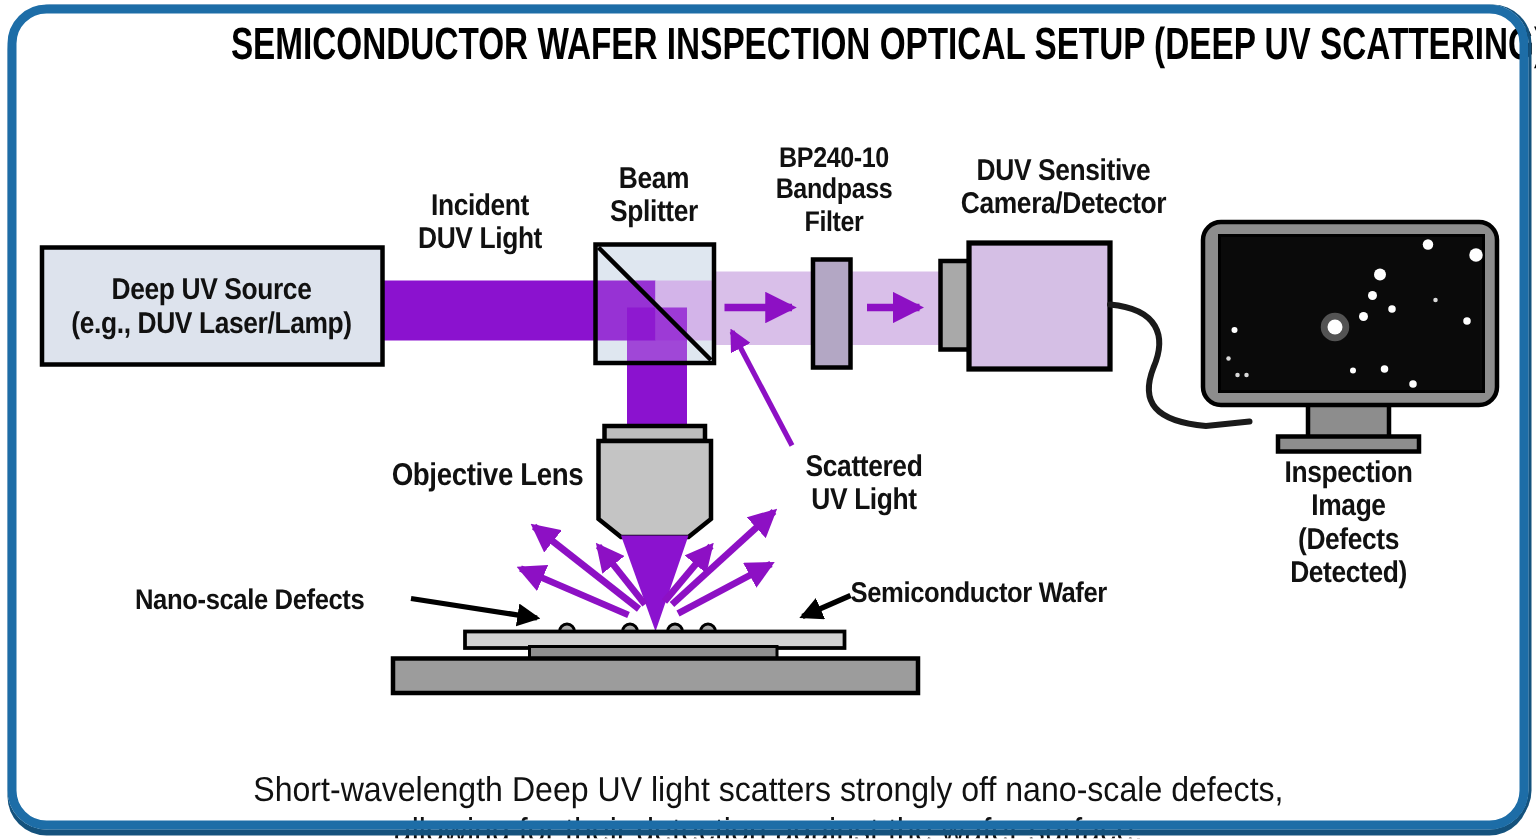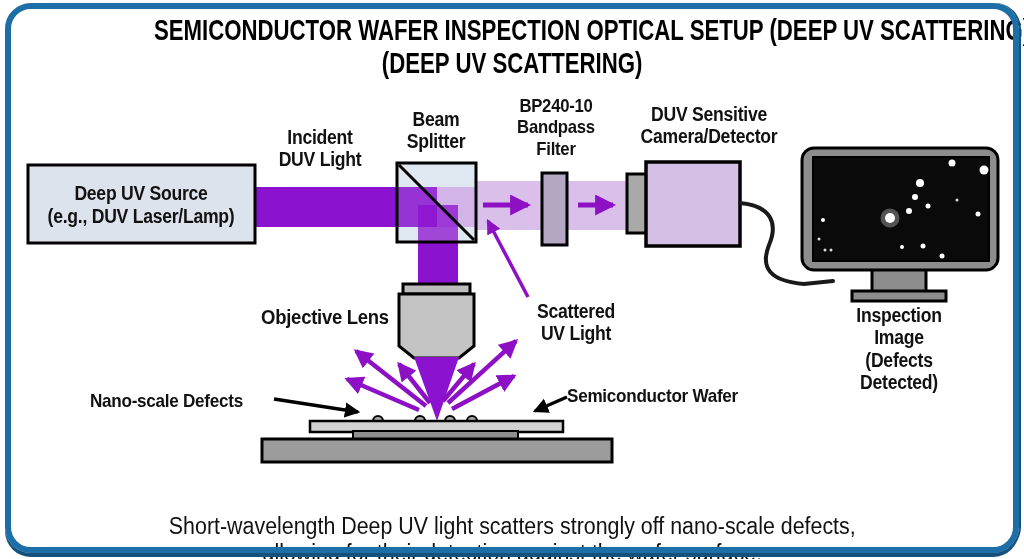--- a/index.html
+++ b/index.html
@@ -21,23 +21,20 @@
   .caption span{display:inline-block;transform:scaleX(0.93);transform-origin:center top;}
   svg{position:absolute;left:0;top:0;}
 </style>
 </head>
 <body>
 
 <div class="page">
 
   <div class="title" style="top:13px;font-size:30px;">
     <span>SEMICONDUCTOR WAFER INSPECTION OPTICAL SETUP (DEEP UV SCATTERING)</span>
-  </div>
-  <div class="title" style="top:46px;font-size:30px;">
-    <span>(DEEP UV SCATTERING)</span>
   </div>
 
   <svg width="1024" height="559" viewBox="0 0 1024 559">
     <defs>
       <marker id="ah-purple" viewBox="0 0 10 10" refX="8.5" refY="5" markerWidth="4.2" markerHeight="4.2" orient="auto">
         <path d="M0,0 L10,5 L0,10 Z" style="fill:var(--arrow)"></path>
       </marker>
       <marker id="ah-black" viewBox="0 0 10 10" refX="8.5" refY="5" markerWidth="4.4" markerHeight="4.4" orient="auto">
         <path d="M0,0 L10,5 L0,10 Z" style="fill:var(--ink)"></path>
       </marker>

